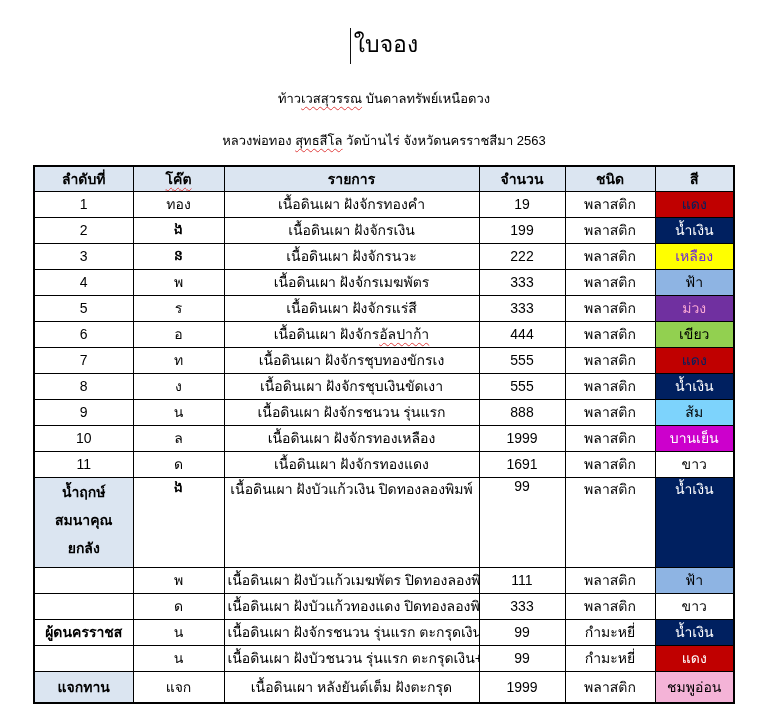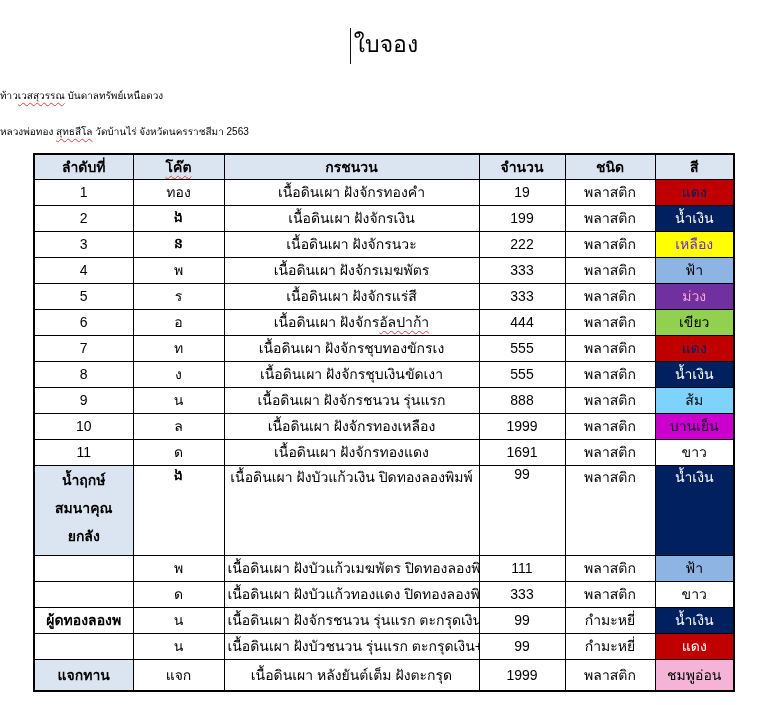--- a/index.html
+++ b/index.html
@@ -1,20 +1,20 @@
 <!DOCTYPE html>
 <html><head>
 <meta charset="utf-8">
 <style>
   html,body{margin:0;padding:0;background:#ffffff;}
   body{width:768px;height:705px;font-family:"Liberation Sans",sans-serif;color:#000;overflow:hidden;}
   .page{position:relative;width:768px;height:705px;background:#fff;}
   .title-wrap{padding-top:26px;text-align:center;font-size:23px;}
   .caret{display:inline-block;width:1px;height:36px;background:#111;vertical-align:middle;margin-right:3px;}
-  .subtitle{font-size:10px;margin-top:0;}
+  .subtitle{text-align:center;font-size:13px;margin-top:0;}
   .sub1{padding-top:24px;}
   .sub2{padding-top:21px;}
   .wavy{text-decoration:underline;text-decoration-style:wavy;text-decoration-color:#e04040;text-decoration-thickness:1px;text-underline-offset:3px;}
   table.grid{border-collapse:collapse;table-layout:fixed;width:700px;margin:14px auto 0 auto;border:2px solid #000;}
   table.grid td{border:1.5px solid #000;font-size:14px;text-align:center;vertical-align:middle;padding:1px 3px;overflow:hidden;}
   tr.r{height:26px;}
   tr.head{height:14px;}
   tr.head td{background:#dbe5f1;font-weight:bold;}
   tr.tall{height:90px;}
   tr.tall td{vertical-align:top;padding-top:0;}
@@ -46,21 +46,21 @@
         <col class="c-code">
         <col class="c-item">
       <col class="c-qty">
         <col class="c-type">
         <col class="c-color">
     </colgroup>
     <tbody id="table-body">
         <tr class="head">
           <td>ลำดับที่</td>
           <td><span class="wavy">โค๊ต</span></td>
-          <td>กรชนวน</td>
+          <td>รายการ</td>
           <td>จำนวน</td>
           <td>ชนิด</td>
           <td>สี</td>
         </tr>
         <tr class="r">
           <td>1</td>
           <td class="">ทอง</td>
           <td class="item">เนื้อดินเผา ฝังจักรทองคำ</td>
           <td>19</td>
           <td>พลาสติก</td>
@@ -129,21 +129,21 @@
           <td>888</td>
           <td>พลาสติก</td>
           <td style="background: #7dd3fc; color: rgb(0, 0, 0);">ส้ม</td>
         </tr>
         <tr class="r">
           <td>10</td>
           <td class="">ล</td>
           <td class="item">เนื้อดินเผา ฝังจักรทองเหลือง</td>
           <td>1999</td>
           <td>พลาสติก</td>
-          <td style="background: rgb(204, 0, 204); color: #0f172a;">บานเย็น</td>
+          <td style="background: rgb(204, 0, 204); color: #ffffff;">บานเย็น</td>
         </tr>
         <tr class="r">
           <td>11</td>
           <td class="">ด</td>
           <td class="item">เนื้อดินเผา ฝังจักรทองแดง</td>
           <td>1691</td>
           <td>พลาสติก</td>
           <td style="background: rgb(255, 255, 255); color: rgb(0, 0, 0);">ขาว</td>
         </tr>
         <tr class="tall">
@@ -166,21 +166,21 @@
         </tr>
         <tr class="r">
           <td></td>
           <td class="m-end">ด</td>
           <td class="item">เนื้อดินเผา ฝังบัวแก้วทองแดง ปิดทองลองพิมพ์</td>
           <td>333</td>
           <td>พลาสติก</td>
           <td style="background: rgb(255, 255, 255); color: rgb(0, 0, 0);">ขาว</td>
         </tr>
         <tr class="r">
-          <td class="label-plain">ผู้ดทองลองพ</td>
+          <td class="label-plain">ผู้ดนครราชส</td>
           <td class="m-start">น</td>
           <td class="item">เนื้อดินเผา ฝังจักรชนวน รุ่นแรก ตะกรุดเงิน+ทอง</td>
           <td>99</td>
           <td>กำมะหยี่</td>
           <td style="background: rgb(0, 32, 96); color: rgb(255, 255, 255);">น้ำเงิน</td>
         </tr>
         <tr class="r">
           <td></td>
           <td class="m-end">น</td>
           <td class="item">เนื้อดินเผา ฝังบัวชนวน รุ่นแรก ตะกรุดเงิน+ทอง</td>

